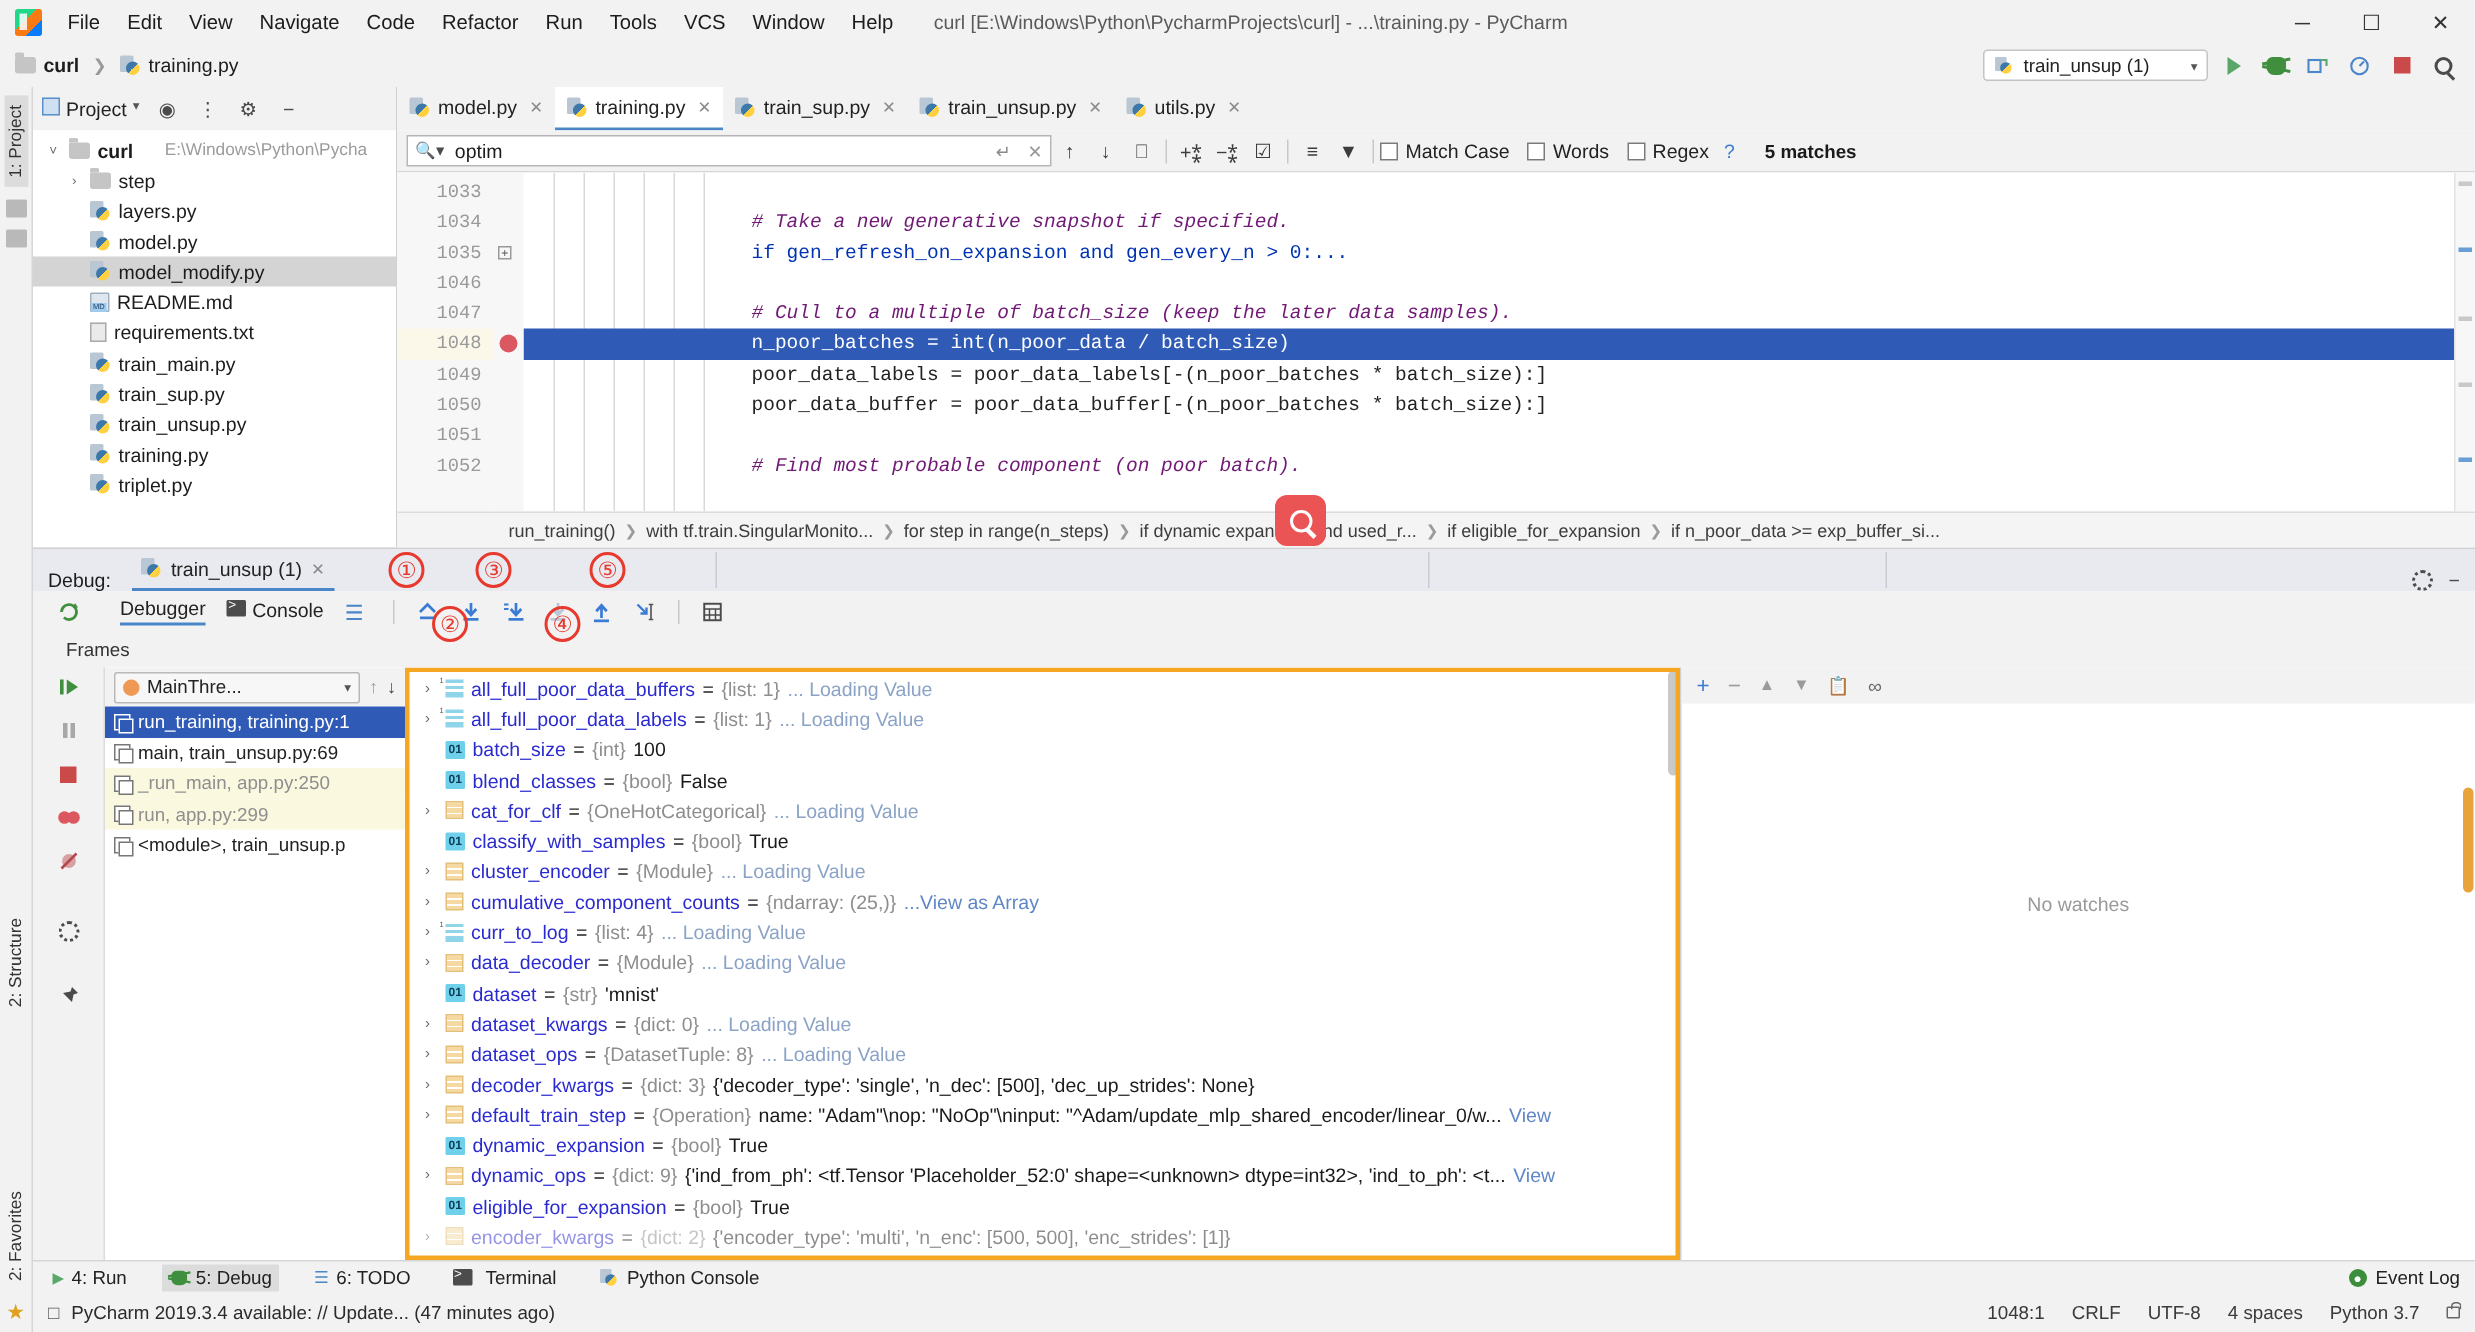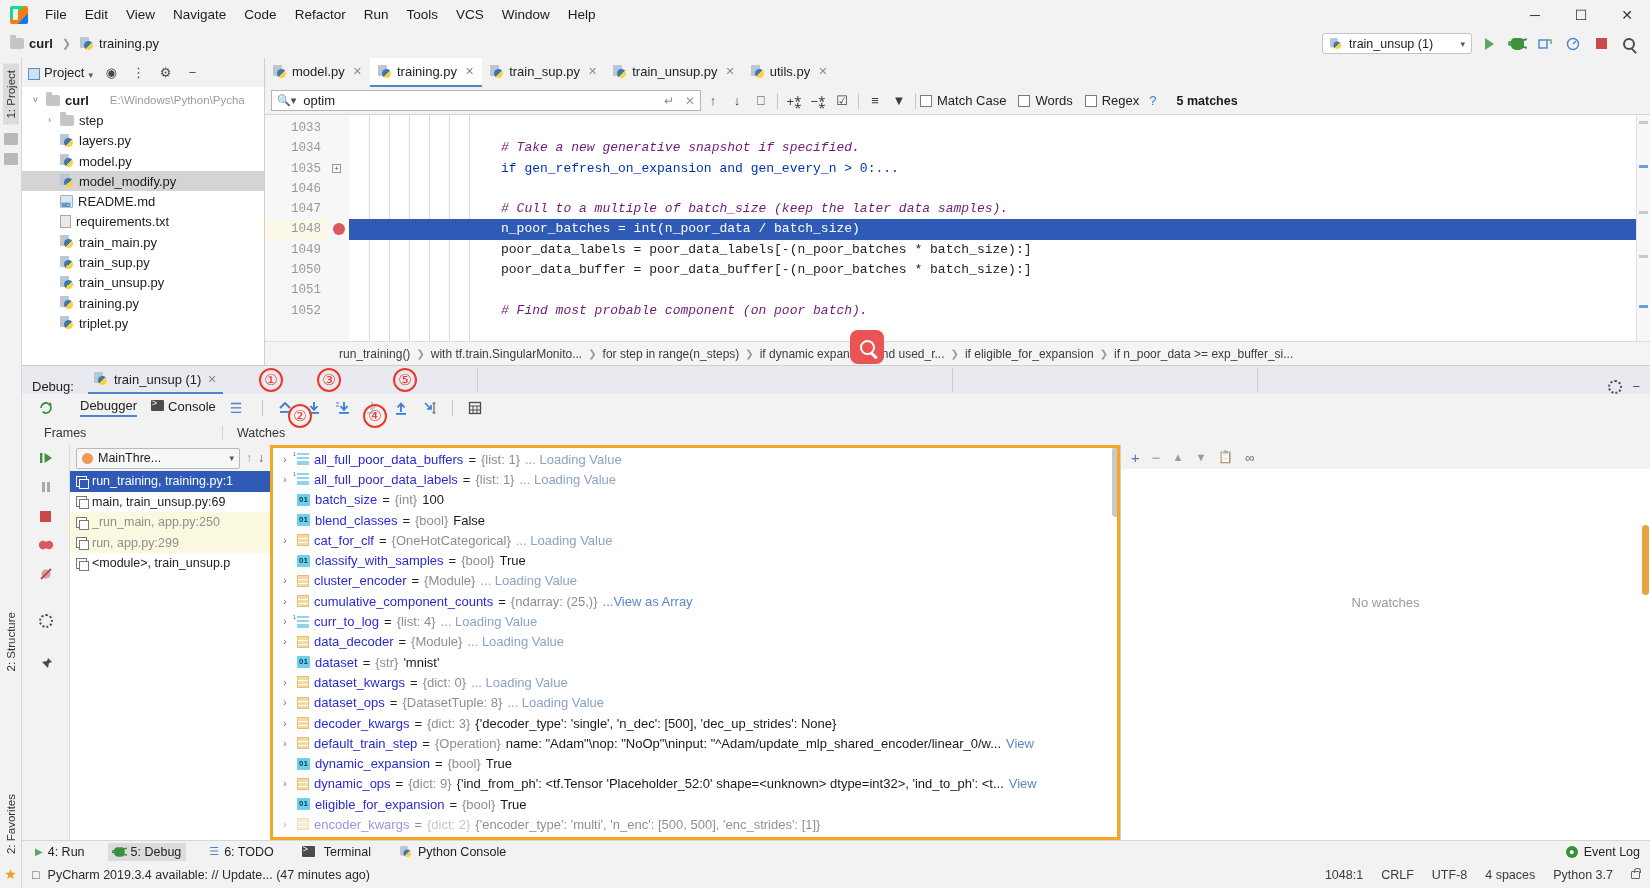--- a/index.html
+++ b/index.html
@@ -54,21 +54,21 @@
   .vtab { writing-mode:vertical-rl; transform:rotate(180deg); font-size:11.5px; color:#333; padding:6px 2px; white-space:nowrap; }
   .vtab.sel { background:#dcdcdc; }
   .stripe-ico { margin-top:8px; width:14px; height:12px; background:#b9b9b9; border-radius:1px; }
 
   .mainarea { flex:1; display:flex; flex-direction:column; min-width:0; }
   .upper { display:flex; height:307px; flex:none; min-height:0; }
 
   
   .project { width:243px; background:#fff; display:flex; flex-direction:column; border-right:1px solid #cfcfcf; flex:none; }
   .proj-header { height:29px; display:flex; align-items:center; gap:10px; padding:0 6px; background:#f2f2f2; flex:none;}
-  .proj-title { display:flex; align-items:flex-end; gap:4px; font-size:13px; }
+  .proj-title { display:flex; align-items:flex-start; gap:4px; font-size:13px; }
   .proj-sq { width:12px;height:12px;border:1.6px solid #5b8fc9;background:#cfe0f3;}
   .hicon { color:#4a4a4a; font-size:13px; width:17px; text-align:center; }
   .tree { flex:1; overflow:hidden; padding-top:3px; font-size:13px; background:#fff; }
   .trow { height:20.3px; display:flex; align-items:center; gap:5px; padding-left:8px; white-space:nowrap; }
   .trow.sel { background:#d4d4d4; }
   .arrow { width:11px; color:#6b6b6b; font-size:9px; text-align:center; flex:none;}
   .tlabel { font-size:13px; color:#1c1c1c; }
   .tpath { color:#9b9b9b; font-size:11.5px; margin-left:16px;}
   .md-ico { width:13px;height:13px;background:#dfe6ee;border:1px solid #9fb0c2;border-radius:1px;position:relative;}
   .md-ico::after{content:"MD";position:absolute;left:0;bottom:-1px;font-size:5px;background:#9ecbf0;color:#1a3c5a;padding:0 1px;}
@@ -208,20 +208,21 @@
       <div class="menu-item"><span>View</span></div>
       <div class="menu-item"><span>Navigate</span></div>
       <div class="menu-item"><span>Code</span></div>
       <div class="menu-item"><span>Refactor</span></div>
       <div class="menu-item"><span>Run</span></div>
       <div class="menu-item"><span>Tools</span></div>
       <div class="menu-item"><span>VCS</span></div>
       <div class="menu-item"><span>Window</span></div>
       <div class="menu-item"><span>Help</span></div>
     </div>
+    <div class="win-title">curl [E:\Windows\Python\PycharmProjects\curl] - ...\training.py - PyCharm</div>
     <div class="wincontrols">
       <div class="wc">─</div>
       <div class="wc">☐</div>
       <div class="wc close">✕</div>
     </div>
   </div>
 
   <div class="navbar">
     <div class="crumb">
       <span class="folder-ico"></span>
@@ -557,21 +558,20 @@
                 </svg>
             </div>
           </div>
 
           <div class="anno" style="position:absolute; left:266px; top:10px;">②</div>
           <div class="anno" style="position:absolute; left:341px; top:10px;">④</div>
         </div>
 
         <div class="dbg-cols">
           <div class="col-frames">Frames</div>
-          <div class="col-watch">Watches</div>
         </div>
 
         <div class="dbg-body">
 
           <div class="sidestrip">
             <div class="sbtn">
                 <svg width="16" height="14" viewBox="0 0 16 14">
                   <rect x="2" y="2" width="2.4" height="10" fill="#3f8f3f"></rect>
                   <path d="M6.5 2 L14 7 L6.5 12 z" fill="#3f8f3f"></path>
                 </svg>

